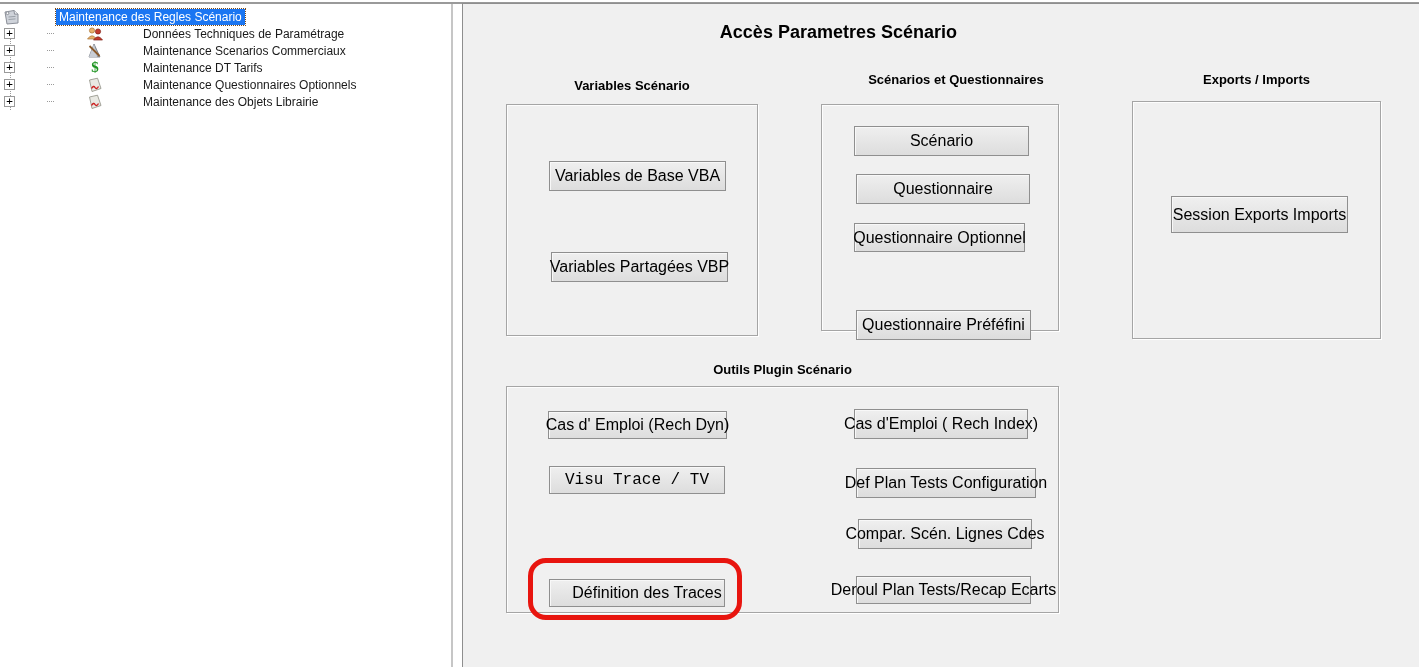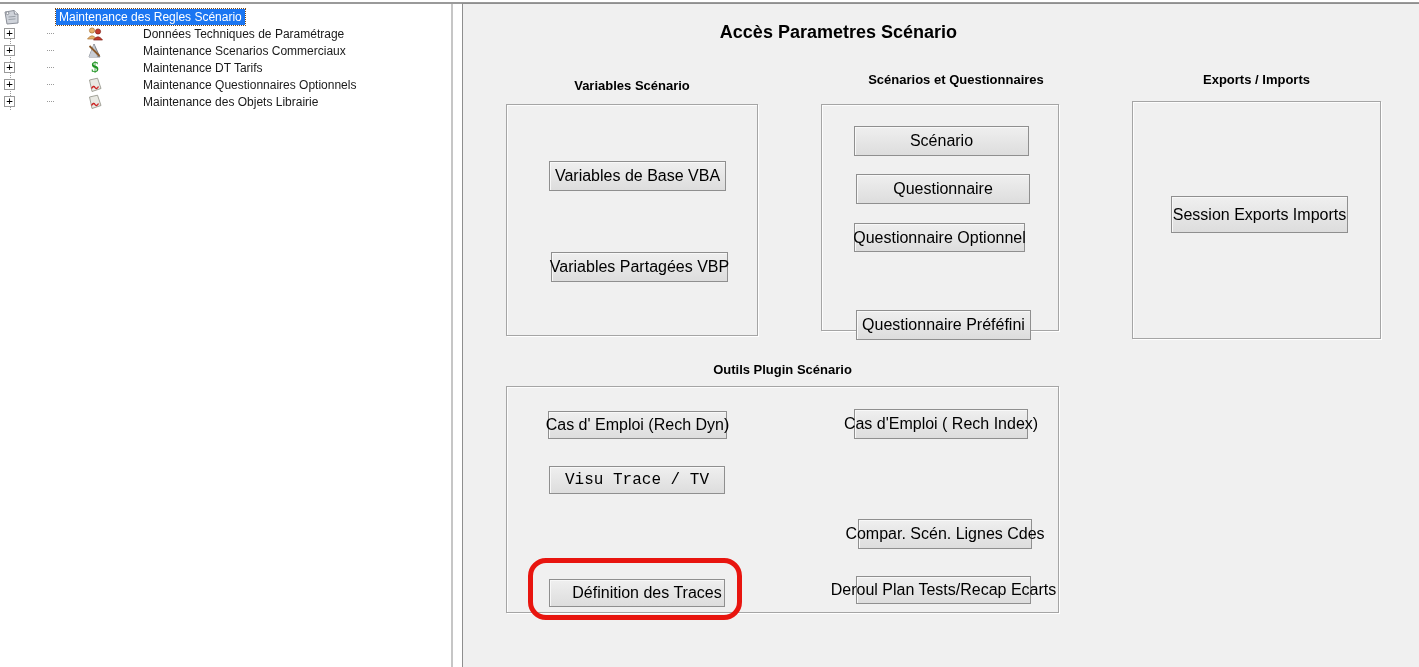--- a/index.html
+++ b/index.html
@@ -146,17 +146,18 @@
   <button class="btn" style="left:391px; top:219px; width:171px; height:29px;">Questionnaire Optionnel</button>
   <button class="btn" style="left:393px; top:273px; width:175px; height:30px;margin-top:33px;">Questionnaire Préféfini</button>
 
   <button class="btn" style="left:708px; top:192px; width:177px; height:37px;">Session Exports Imports</button>
 
   <button class="btn" style="left:85px; top:407px; width:179px; height:28px;">Cas d' Emploi (Rech Dyn)</button>
   <button class="btn" style="left:86px; top:462px; width:176px; height:28px;font-family:Liberation Mono, monospace;">Visu Trace / TV</button>
   <button class="btn" style="left:86px; top:575px; width:176px; height:28px;padding-left:20px;">Définition des Traces</button>
 
   <button class="btn" style="left:391px; top:405px; width:174px; height:30px;">Cas d'Emploi ( Rech Index)</button>
+  <button class="btn" style="left:393px; top:464px; width:180px; height:30px;">Def Plan Tests Configuration</button>
   <button class="btn" style="left:395px; top:515px; width:174px; height:30px;">Compar. Scén. Lignes Cdes</button>
   <button class="btn" style="left:393px; top:572px; width:175px; height:28px;">Deroul Plan Tests/Recap Ecarts</button>
 </div>
 
 <div class="annotation"></div>
 
 </body></html>

